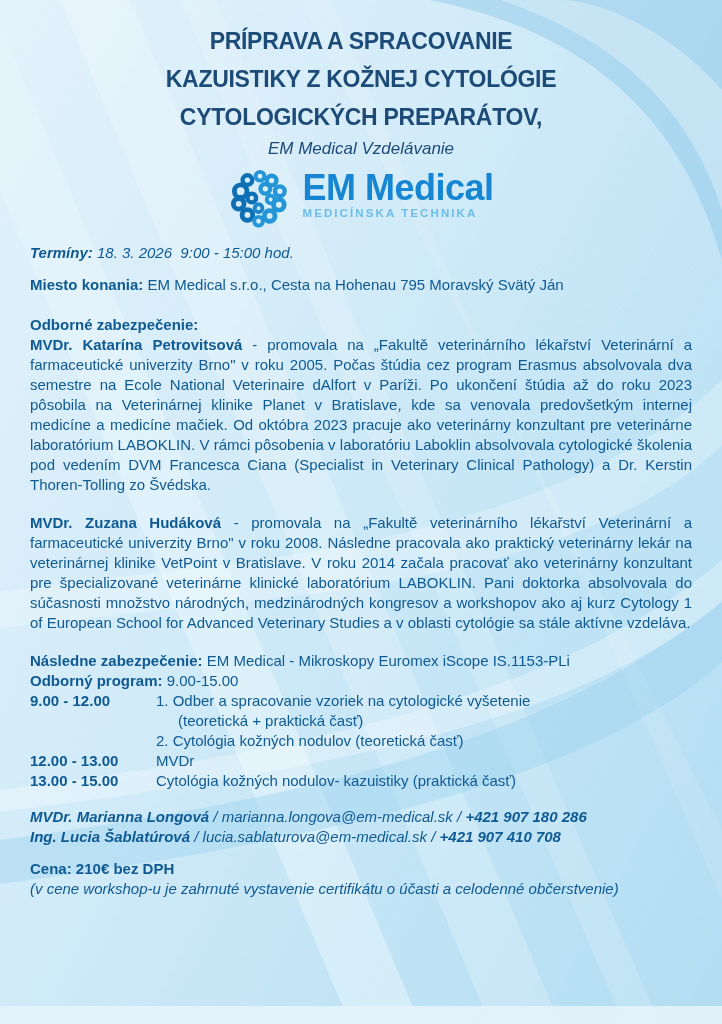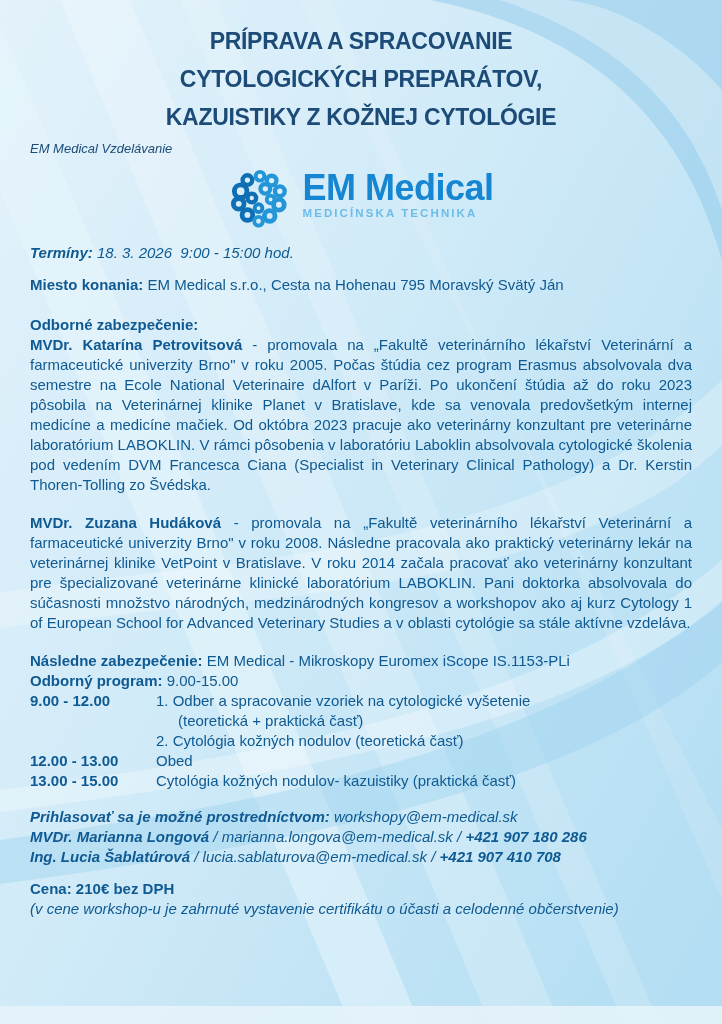--- a/index.html
+++ b/index.html
@@ -14,21 +14,21 @@
   }
   .bg { position:absolute; left:0; top:0; width:722px; height:1024px; display:block; }
   .content {
     position:relative; z-index:1; padding:18px 30px 0 30px;
     color:#0f5a92; font-size:15px; line-height:20px;
   }
   
   .title { margin:4px 0 0 0; text-align:center; color:#1c4b77;
            font-size:23px; line-height:38px; font-weight:bold; letter-spacing:-0.3px; }
   .title span { display:block; }
-  .subtitle { text-align:left; font-style:italic; font-size:13px; color:#1c4b77; margin-top:3px; }
+  .subtitle { text-align:center; font-style:italic; font-size:17px; color:#1c4b77; margin-top:3px; }
   .logo { display:flex; justify-content:center; align-items:center; gap:10px; margin-top:8px; height:62px; }
   .logo-mark { width:64px; height:60px; flex:none; }
   .logo-name { font-size:36px; line-height:27px; font-weight:bold; color:#1686d3; letter-spacing:-0.5px; }
   .logo-tagline { font-size:11.5px; font-weight:bold; color:#6cbce9; letter-spacing:2.1px; margin-top:2px; }
   
   main { display:block; margin-top:14px; }
   p { margin:0; }
   b { font-weight:bold; }
   .mb12 { margin-bottom:12px;font-style:italic; }
   .mb16 { margin-bottom:16px; }
@@ -59,22 +59,22 @@
     <path d="M722,600 C560,740 300,800 0,840 L0,884 C320,842 590,780 722,662 Z" fill="#9bd2ee" opacity="0.42"></path>
     <path d="M722,560 C570,690 320,750 0,790 L0,812 C330,770 580,722 722,602 Z" fill="#ffffff" opacity="0.30"></path>
     <rect x="0" y="1006" width="722" height="18" fill="#e6f3fb" opacity="0.9"></rect>
   </svg>
 
   <div class="content">
 
     <header>
       <h1 class="title">
         <span>PRÍPRAVA A SPRACOVANIE</span>
+        <span>KAZUISTIKY Z KOŽNEJ CYTOLÓGIE</span>
         <span>CYTOLOGICKÝCH PREPARÁTOV,</span>
-        <span>KAZUISTIKY Z KOŽNEJ CYTOLÓGIE</span>
       </h1>
       <div class="subtitle">EM Medical Vzdelávanie</div>
 
       <div class="logo">
         <svg class="logo-mark" viewBox="0 0 66 62" aria-hidden="true">
           <g fill="none">
             <circle cx="13" cy="24" r="6.5" stroke="#0f6fb4" stroke-width="5"></circle>
             <circle cx="20" cy="12.5" r="5" stroke="#0f6fb4" stroke-width="4.5"></circle>
             <circle cx="11" cy="37" r="5.5" stroke="#0f6fb4" stroke-width="5"></circle>
             <circle cx="20" cy="48.5" r="5.5" stroke="#0f6fb4" stroke-width="5"></circle>
@@ -114,31 +114,30 @@
         <div class="prog-row">
           <div class="prog-time">9.00 - 12.00</div>
           <div class="prog-desc">
             <div>1. Odber a spracovanie vzoriek na cytologické vyšetenie</div>
             <div class="prog-sub">(teoretická + praktická časť)</div>
             <div>2. Cytológia kožných nodulov (teoretická časť)</div>
           </div>
         </div>
         <div class="prog-row">
           <div class="prog-time">12.00 - 13.00</div>
-          <div class="prog-desc">Obed</div>
+          <div class="prog-desc">MVDr</div>
         </div>
         <div class="prog-row">
           <div class="prog-time">13.00 - 15.00</div>
           <div class="prog-desc">Cytológia kožných nodulov- kazuistiky (praktická časť)</div>
         </div>
       </div>
 
 
       <div class="mb12">
-        <p><b>Prihlasovať sa je možné prostredníctvom:</b> <span>workshopy@em-medical.sk</span></p>
         <p><b>MVDr. Marianna Longová</b><span> / marianna.longova@em-medical.sk / </span><b>+421 907 180 286</b></p>
         <p><b>Ing. Lucia Šablatúrová</b><span> / lucia.sablaturova@em-medical.sk / </span><b>+421 907 410 708</b></p>
       </div>
 
       <p class="bold"><b>Cena:</b> <span>210€ bez DPH</span></p>
       <p class="note">(v cene workshop-u je zahrnuté vystavenie certifikátu o účasti a celodenné občerstvenie)</p>
 
     </main>
   </div>
 </div>

